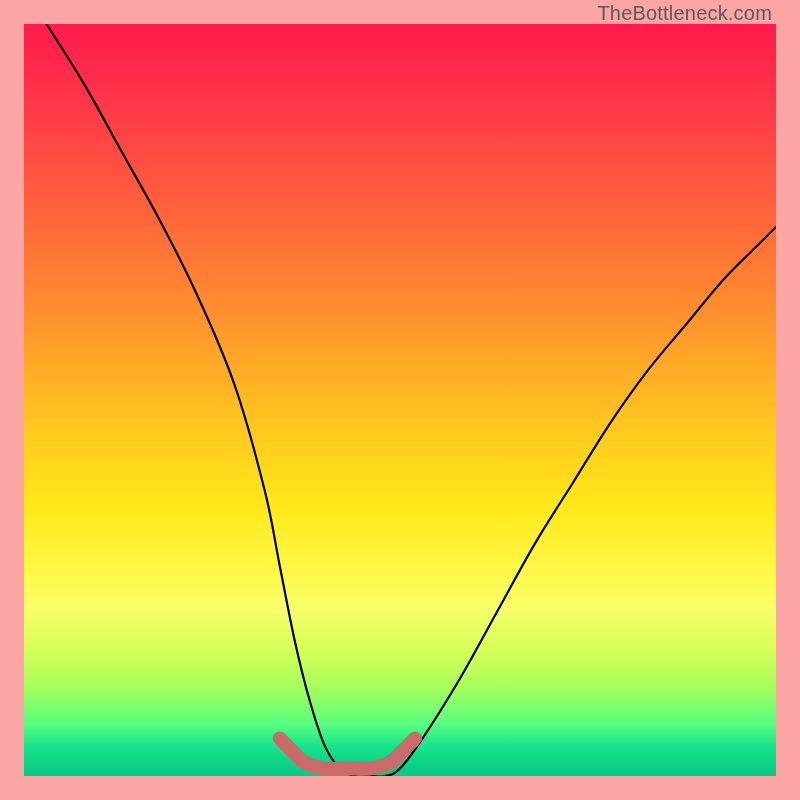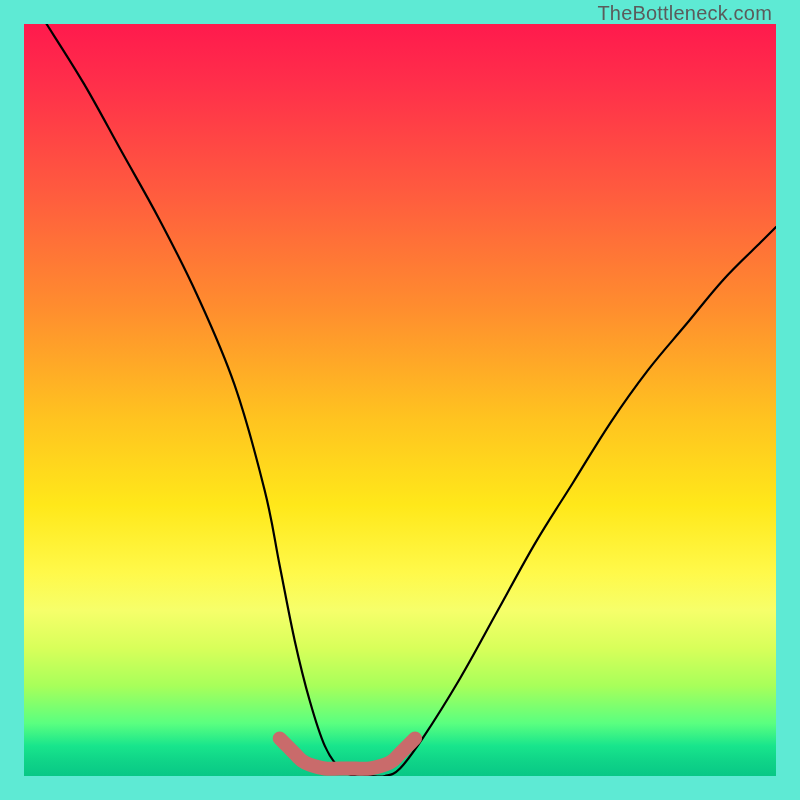--- a/index.html
+++ b/index.html
@@ -10,21 +10,21 @@
     background: #000;
     overflow: hidden;
     font-family: Arial, Helvetica, sans-serif;
   }
   .frame {
     position: absolute;
     top: 0;
     left: 0;
     width: 800px;
     height: 800px;
-    background: #5eead4;
+    background: #fca5a5;
   }
   .plot {
     position: absolute;
     top: 24px;
     left: 24px;
     width: 752px;
     height: 752px;
     
     background: linear-gradient(
       to bottom,

